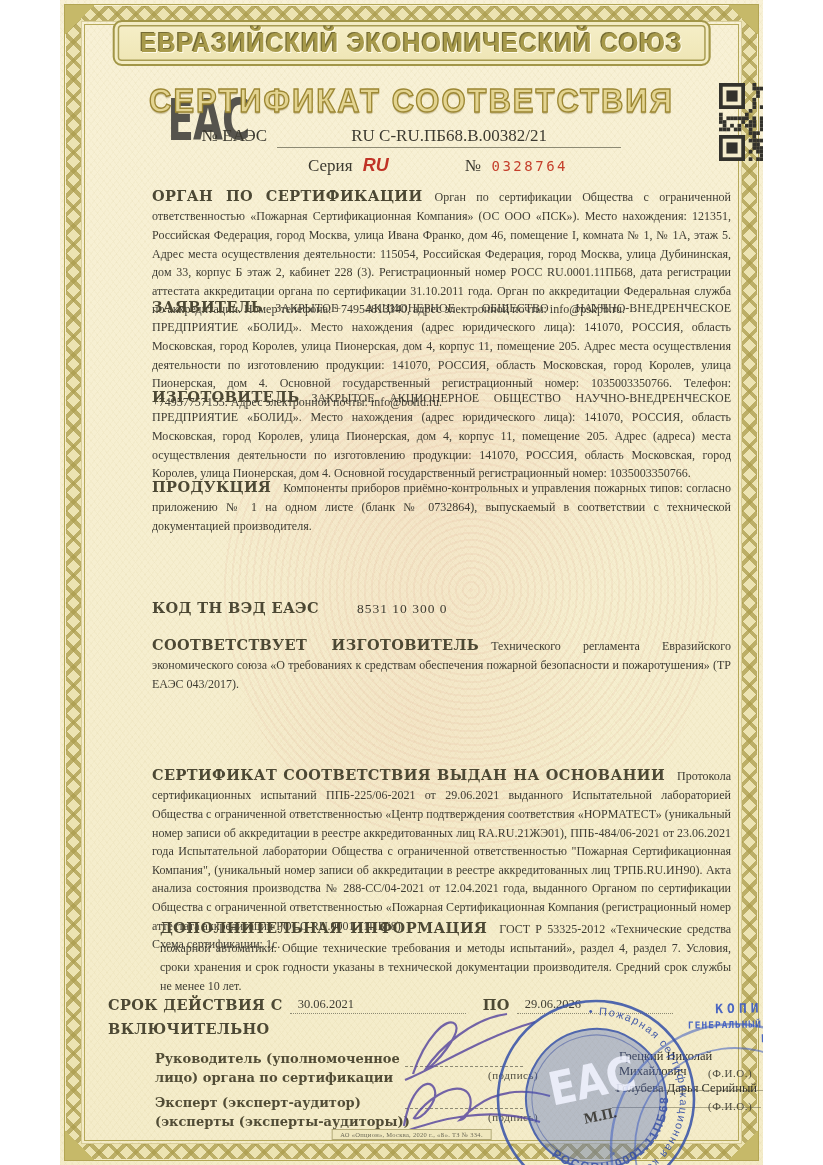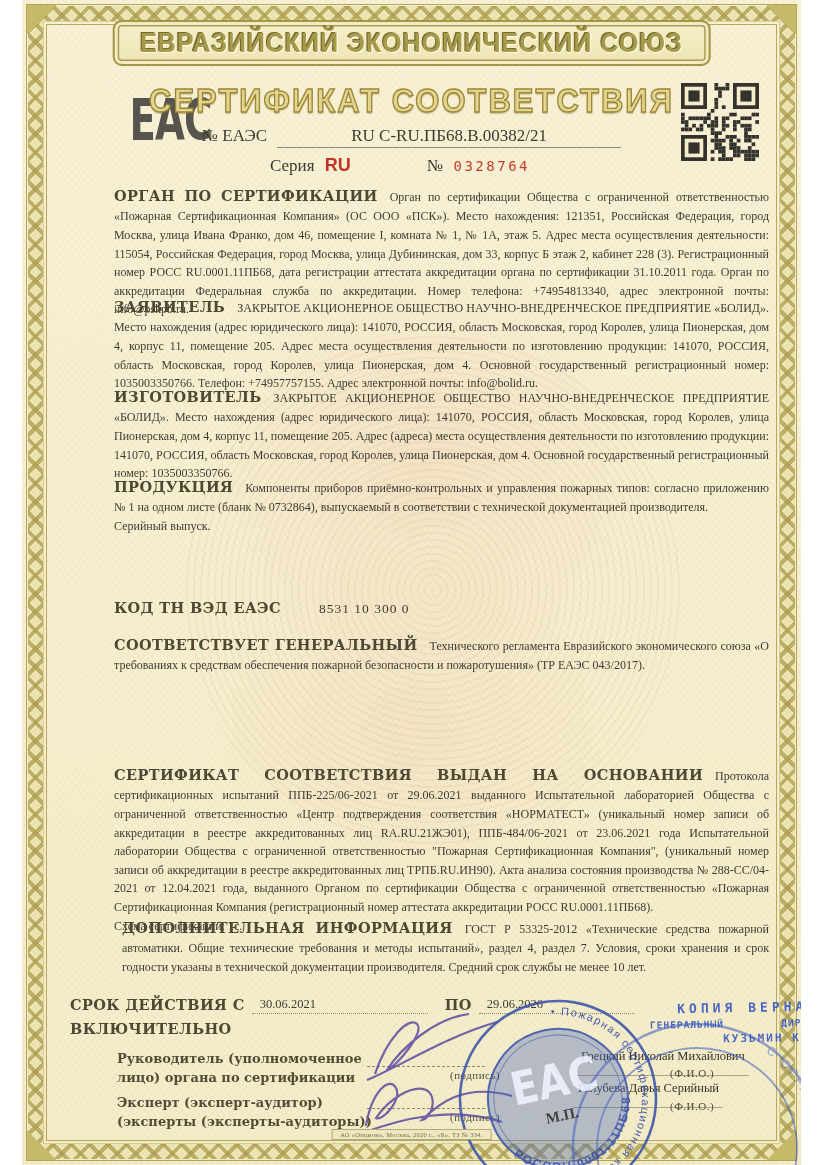--- a/index.html
+++ b/index.html
@@ -1,16 +1,16 @@
 <!DOCTYPE html>
 <html lang="ru"><head>
 <meta charset="utf-8">
 <style>
   html,body{margin:0;padding:0;background:#fff;}
-  .page{position:relative;width:779px;height:1165px;margin:0 auto;overflow:hidden;
+  .page{position:relative;width:703px;height:1165px;margin:0 auto;overflow:hidden;
     background:
       radial-gradient(ellipse 320px 300px at 52% 40%, rgba(228,164,140,.16), rgba(228,164,140,0) 70%),
       radial-gradient(ellipse 280px 260px at 50% 62%, rgba(228,164,140,.12), rgba(228,164,140,0) 70%),
       repeating-linear-gradient(52deg, rgba(190,172,104,.06) 0 1px, transparent 1px 5px),
       repeating-linear-gradient(-52deg, rgba(190,172,104,.06) 0 1px, transparent 1px 5px),
       linear-gradient(#f8f1d6,#f4ecc9);
     font-family:"Liberation Serif", serif; color:#3e3c33;}
   
   .band{position:absolute;background-color:#ece3b2;
     background-image:
@@ -43,21 +43,21 @@
     color:#e3d491;-webkit-text-stroke:1.3px #9c8733;text-shadow:0 1px 1px rgba(120,100,40,.35);
     transform:scaleY(1.05);}
   .eac-logo{position:absolute;left:104px;top:96px;}
   .eac-logo span{font-family:"DejaVu Sans",sans-serif;font-weight:900;font-size:42px;color:#56544d;
     display:inline-block;transform:scaleY(1.35) scaleX(.92);letter-spacing:-1px;}
   .qr{position:absolute;left:659px;top:83px;width:78px;height:78px;}
   .number-line{position:absolute;left:0;right:0;top:126px;text-align:center;font-size:17px;color:#3c3a30;}
   .number-line .lbl{margin-right:10px;text-align:right;}
   .number-line .val{display:inline-block;min-width:300px;border-bottom:1px solid #8d8a74;padding:0 22px 1px;}
   .series-line{position:absolute;left:248px;top:155px;font-size:17px;color:#3c3a30;}
-  .series-line .red{color:#c03326;font-weight:bold;font-family:"Liberation Sans",sans-serif;}
+  .series-line .red{color:#c03326;font-weight:bold;font-family:"Liberation Sans",sans-serif;font-style:italic;}
   .series-line .series-val{font-size:18px;margin-left:6px;}
   .series-line .no-lbl{margin-left:72px;}
   .series-line .serial{font-family:"DejaVu Sans Mono",monospace;font-size:14px;letter-spacing:2.5px;margin-left:6px;color:#c5402c;}
   
   .section{position:absolute;left:48px;right:32px;font-size:12px;line-height:1.55;text-align:justify;color:#3e3c33;margin-left:44px;}
   .hdr{font-family:"DejaVu Serif",serif;font-weight:bold;font-size:14.5px;color:#4c4834;letter-spacing:.4px;margin-right:12px;}
   .block{display:block;}
   .code-val{font-size:13.5px;margin-left:26px;letter-spacing:1px;}
   
   .validity{position:absolute;left:48px;top:996px;font-size:12px;}
@@ -255,29 +255,28 @@
   <div class="section" style="top:296px">
     <span class="hdr">ЗАЯВИТЕЛЬ</span><span>ЗАКРЫТОЕ АКЦИОНЕРНОЕ ОБЩЕСТВО НАУЧНО-ВНЕДРЕНЧЕСКОЕ ПРЕДПРИЯТИЕ «БОЛИД». Место нахождения (адрес юридического лица): 141070, РОССИЯ, область Московская, город Королев, улица Пионерская, дом 4, корпус 11, помещение 205. Адрес места осуществления деятельности по изготовлению продукции: 141070, РОССИЯ, область Московская, город Королев, улица Пионерская, дом 4. Основной государственный регистрационный номер: 1035003350766. Телефон: +74957757155. Адрес электронной почты: info@bolid.ru.</span>
   </div>
 
   <div class="section" style="top:386px">
     <span class="hdr">ИЗГОТОВИТЕЛЬ</span><span>ЗАКРЫТОЕ АКЦИОНЕРНОЕ ОБЩЕСТВО НАУЧНО-ВНЕДРЕНЧЕСКОЕ ПРЕДПРИЯТИЕ «БОЛИД». Место нахождения (адрес юридического лица): 141070, РОССИЯ, область Московская, город Королев, улица Пионерская, дом 4, корпус 11, помещение 205. Адрес (адреса) места осуществления деятельности по изготовлению продукции: 141070, РОССИЯ, область Московская, город Королев, улица Пионерская, дом 4. Основной государственный регистрационный номер: 1035003350766.</span>
   </div>
 
   <div class="section" style="top:476px">
     <span class="hdr">ПРОДУКЦИЯ</span><span>Компоненты приборов приёмно-контрольных и управления пожарных типов: согласно приложению № 1 на одном листе (бланк № 0732864), выпускаемый в соответствии с технической документацией производителя.</span>
-    <span class="block">Серийный выпуск.</span>
   </div>
 
   <div class="section" style="top:597px">
     <span class="hdr">КОД ТН ВЭД ЕАЭС</span><span class="code-val">8531 10 300 0</span>
   </div>
 
   <div class="section" style="top:634px">
-    <span class="hdr">СООТВЕТСТВУЕТ ГЕНЕРАЛЬНЫЙ</span><span>Технического регламента Евразийского экономического союза «О требованиях к средствам обеспечения пожарной безопасности и пожаротушения» (ТР ЕАЭС 043/2017).</span>
+    <span class="hdr">СООТВЕТСТВУЕТ ИЗГОТОВИТЕЛЬ</span><span>Технического регламента Евразийского экономического союза «О требованиях к средствам обеспечения пожарной безопасности и пожаротушения» (ТР ЕАЭС 043/2017).</span>
   </div>
 
   <div class="section" style="top:764px">
     <span class="hdr">СЕРТИФИКАТ СООТВЕТСТВИЯ  ВЫДАН НА ОСНОВАНИИ</span><span>Протокола сертификационных испытаний ППБ-225/06-2021 от 29.06.2021 выданного Испытательной лабораторией Общества с ограниченной ответственностью «Центр подтверждения соответствия «НОРМАТЕСТ» (уникальный номер записи об аккредитации в реестре аккредитованных лиц RA.RU.21ЖЭ01), ППБ-484/06-2021 от 23.06.2021 года Испытательной лаборатории Общества с ограниченной ответственностью "Пожарная Сертификационная Компания", (уникальный номер записи об аккредитации в реестре аккредитованных лиц ТРПБ.RU.ИН90). Акта анализа состояния производства № 288-СС/04-2021 от 12.04.2021 года, выданного Органом по сертификации Общества с ограниченной ответственностью «Пожарная Сертификационная Компания (регистрационный номер аттестата аккредитации РОСС RU.0001.11ПБ68).</span>
     <span class="block">Схема сертификации: 1с.</span>
   </div>
 
   <div class="section" style="top:917px;left:56px">
     <span class="hdr">ДОПОЛНИТЕЛЬНАЯ ИНФОРМАЦИЯ</span><span>ГОСТ Р 53325-2012 «Технические средства пожарной автоматики. Общие технические требования и методы испытаний», раздел 4, раздел 7. Условия, сроки хранения и срок годности указаны в технической документации производителя. Средний срок службы не менее 10 лет.</span>
   </div>

